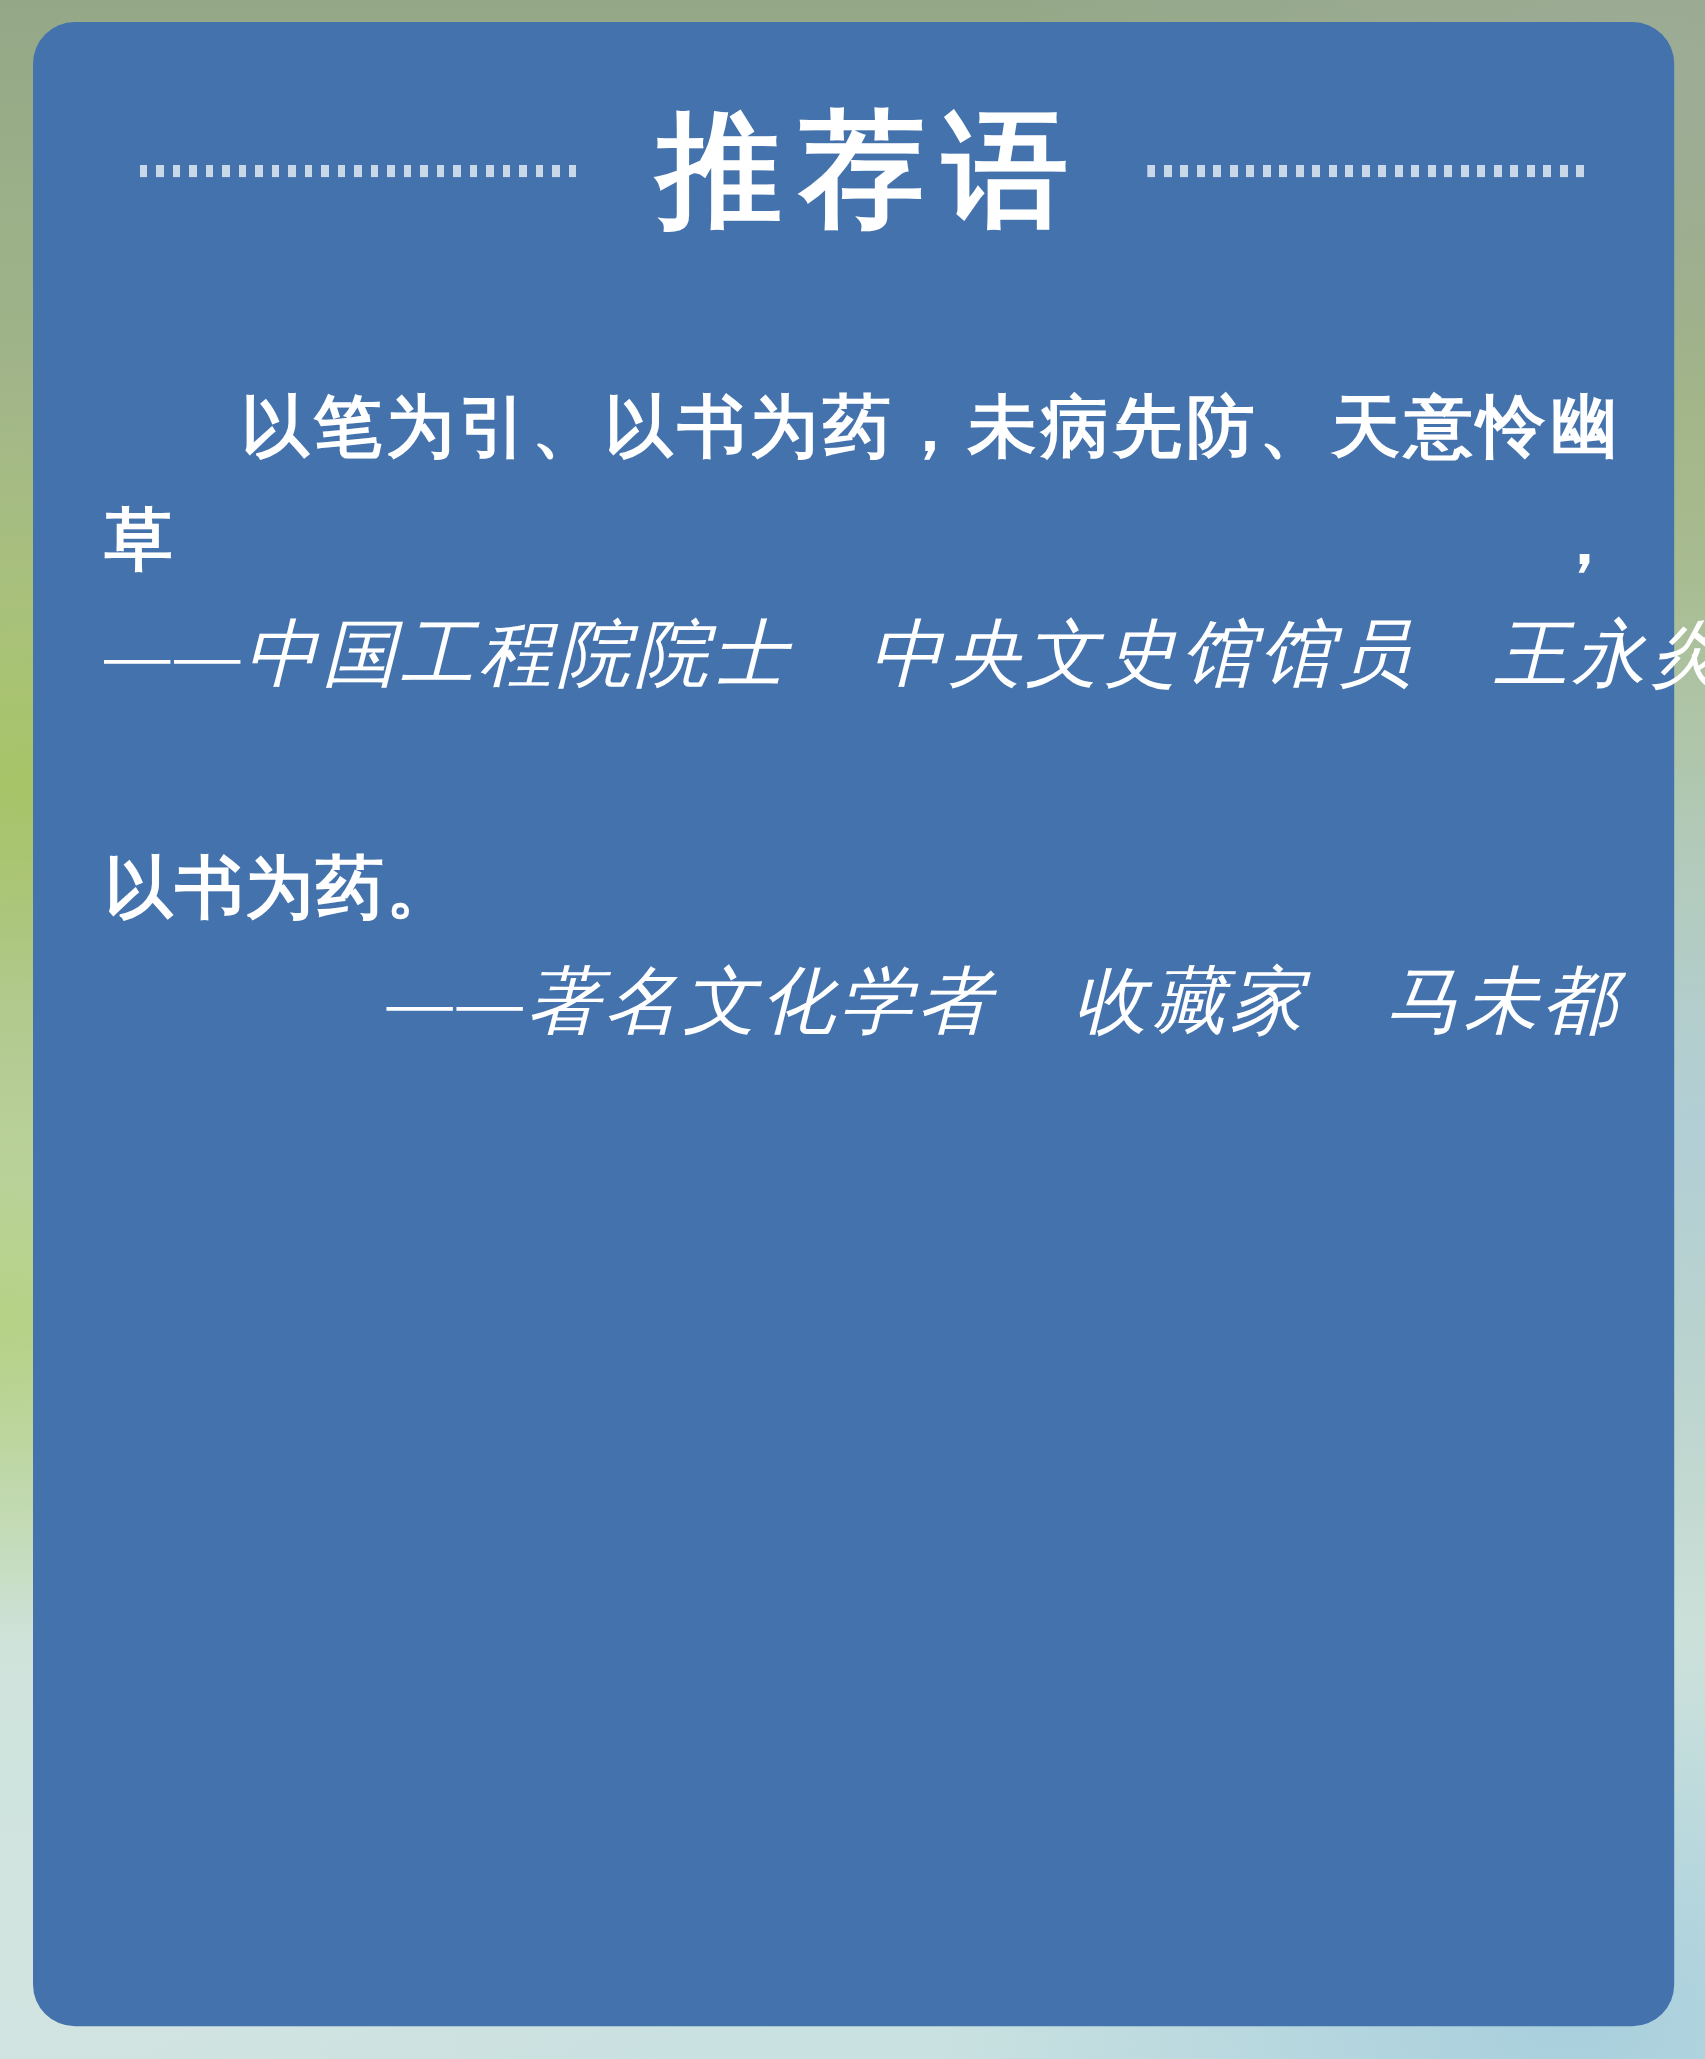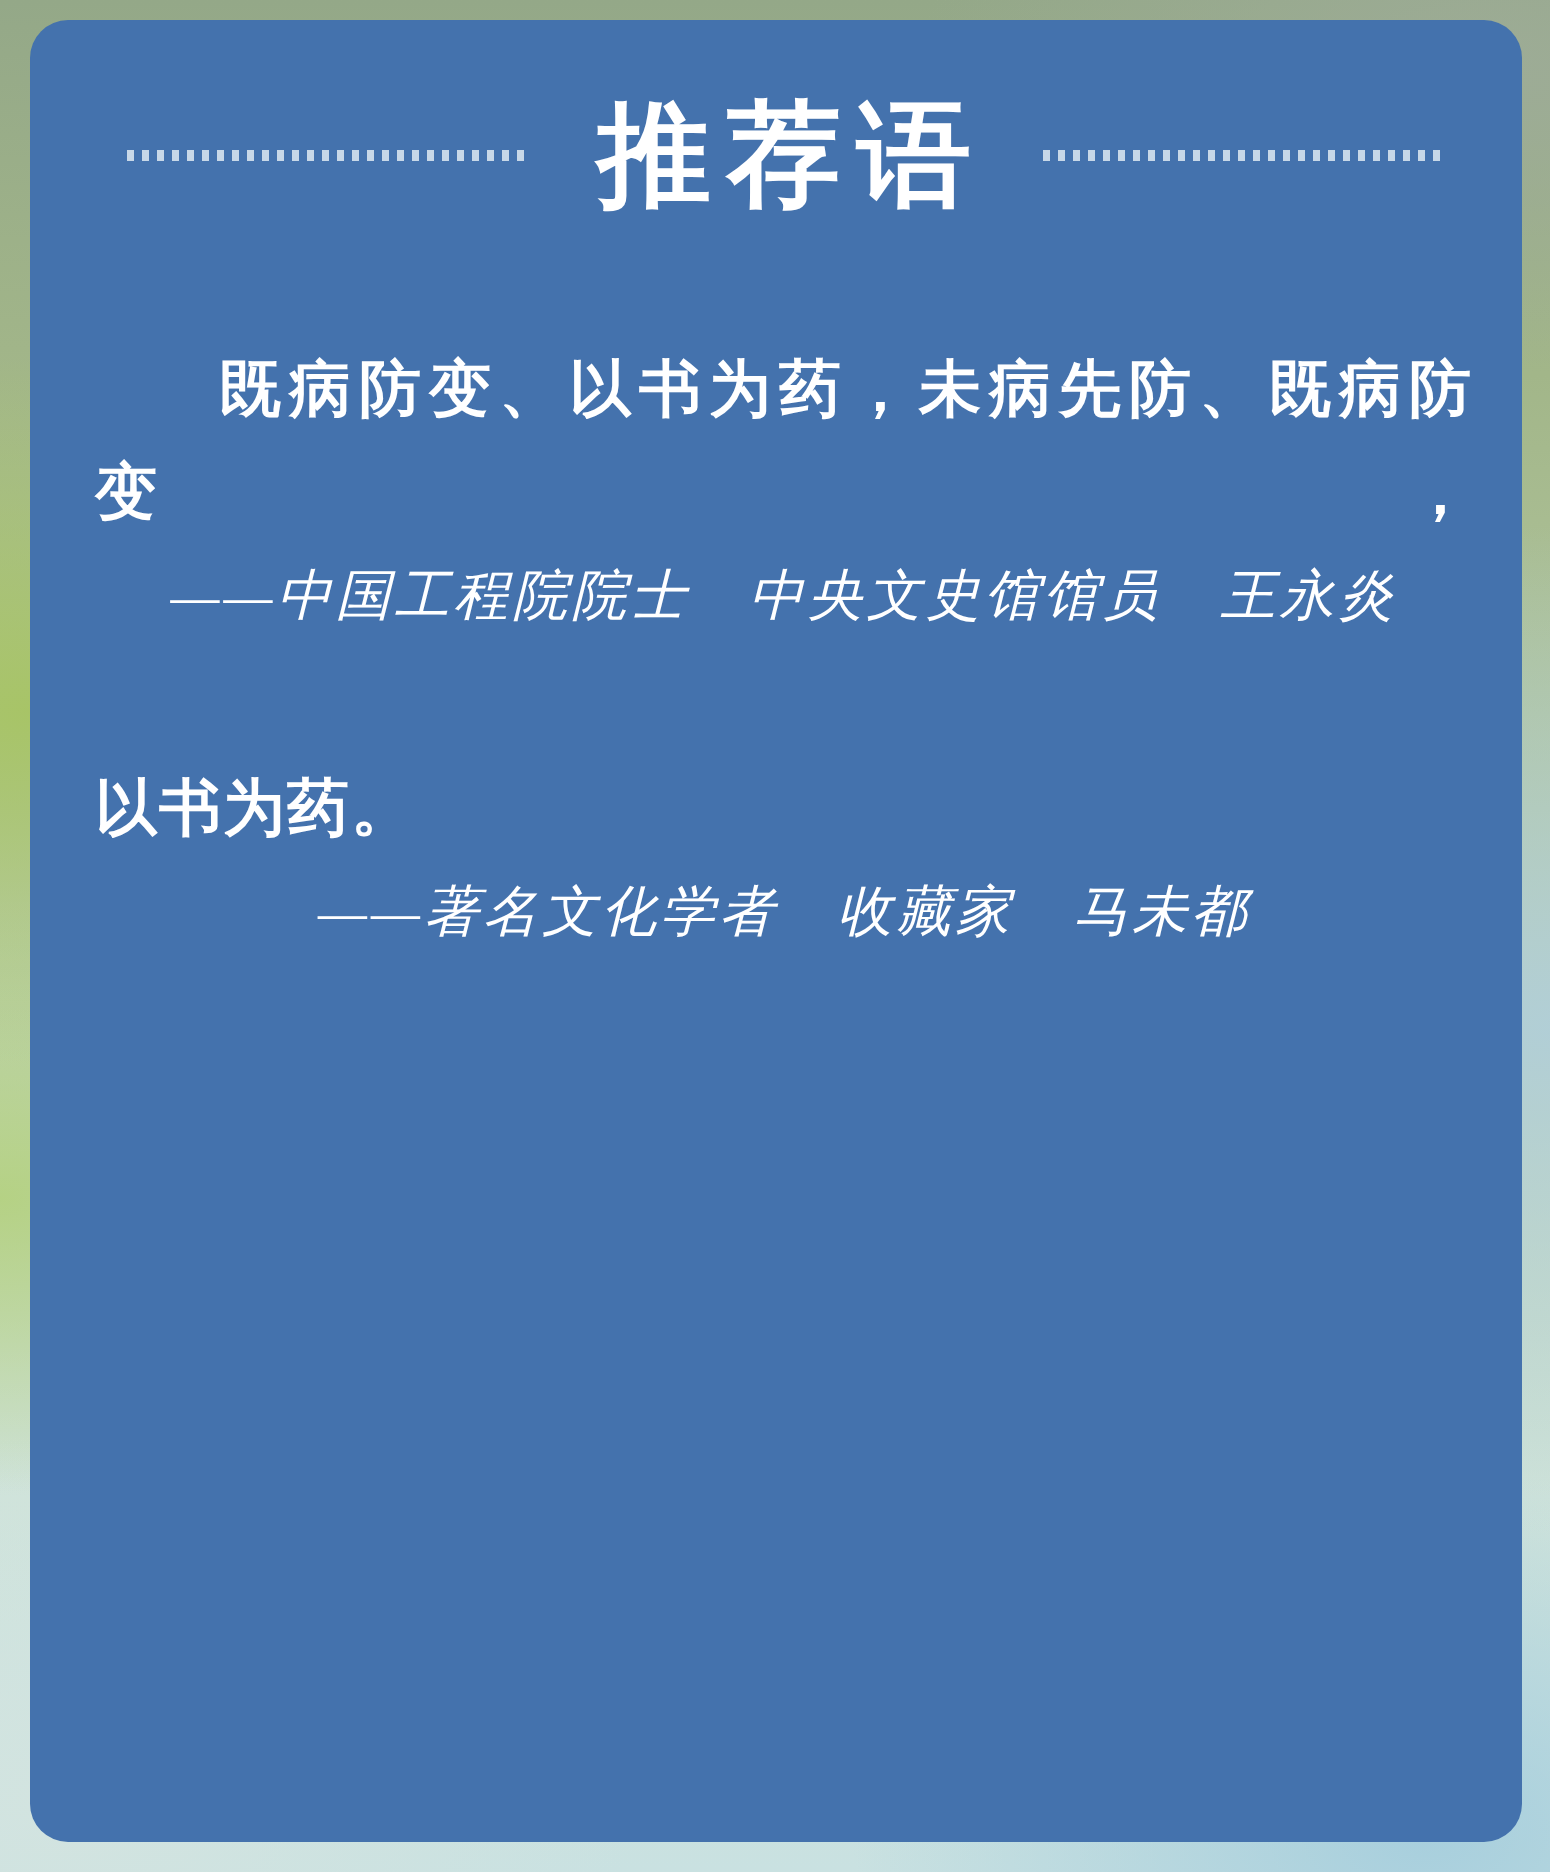--- a/index.html
+++ b/index.html
@@ -78,44 +78,44 @@
     margin: 0 0 110px 0;
   }
   .line { min-height: 103px; }
   .line.full {
     text-align: justify;
     text-align-last: justify;
   }
   .line.indent { text-indent: 124px; }
 
   .attr {
-    font-size: 55px;
+    font-size: 67px;
     font-style: italic;
     font-weight: 400;
     letter-spacing: 4px;
     line-height: 103px;
-    text-align: center;
+    text-align: right;
     white-space: nowrap;
   }
 </style>
 </head>
 <body>
 
 <div class="bg"></div>
 
 <div class="card">
 
   <div class="title-row">
     <div class="dotline"></div>
     <div class="title">推荐语</div>
     <div class="dotline"></div>
   </div>
 
   <div class="para">
-    <div class="line full indent">既病防变、以书为药，未病先防、既病防变，</div>
+    <div class="line full indent">以笔为引、以书为药，未病先防、天意怜幽草，</div>
     <div class="attr">——中国工程院院士　中央文史馆馆员　王永炎</div>
   </div>
 
 
   <div class="para">
     <div class="line">以书为药。</div>
     <div class="attr">——著名文化学者　收藏家　马未都</div>
   </div>
 
 </div>

